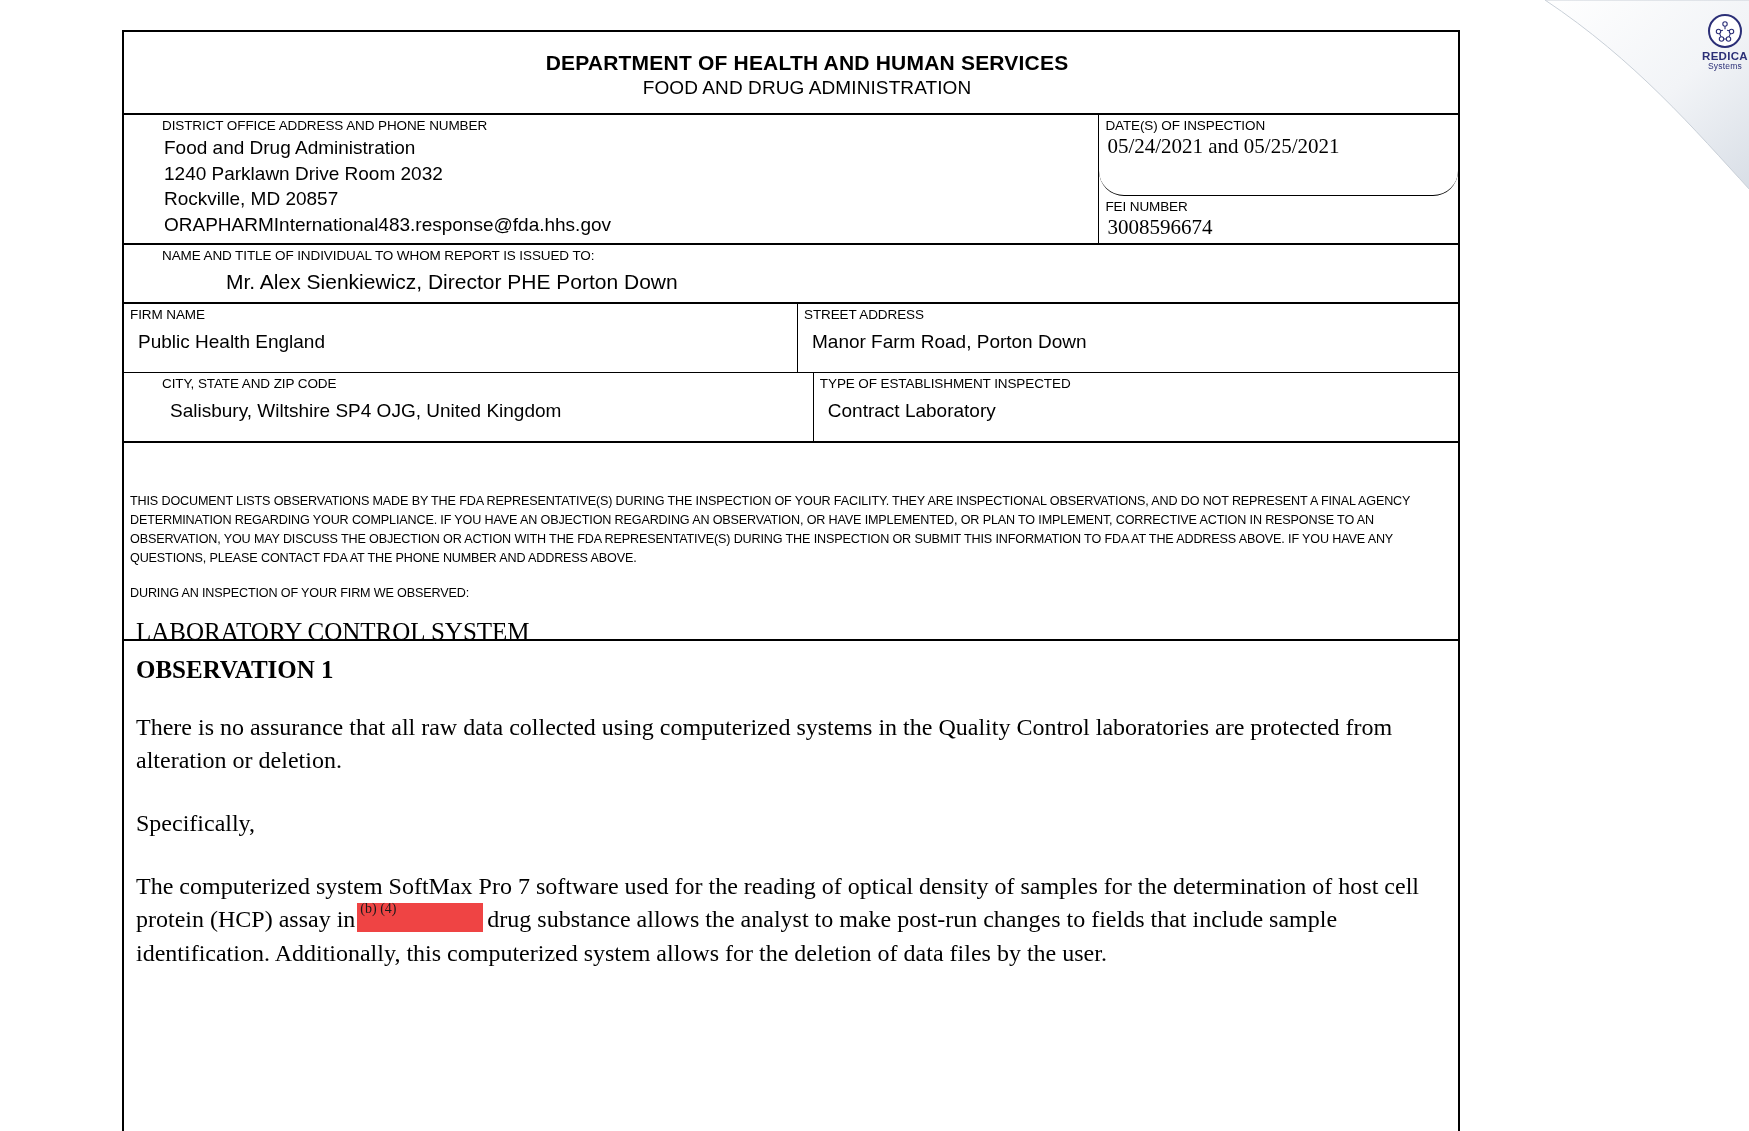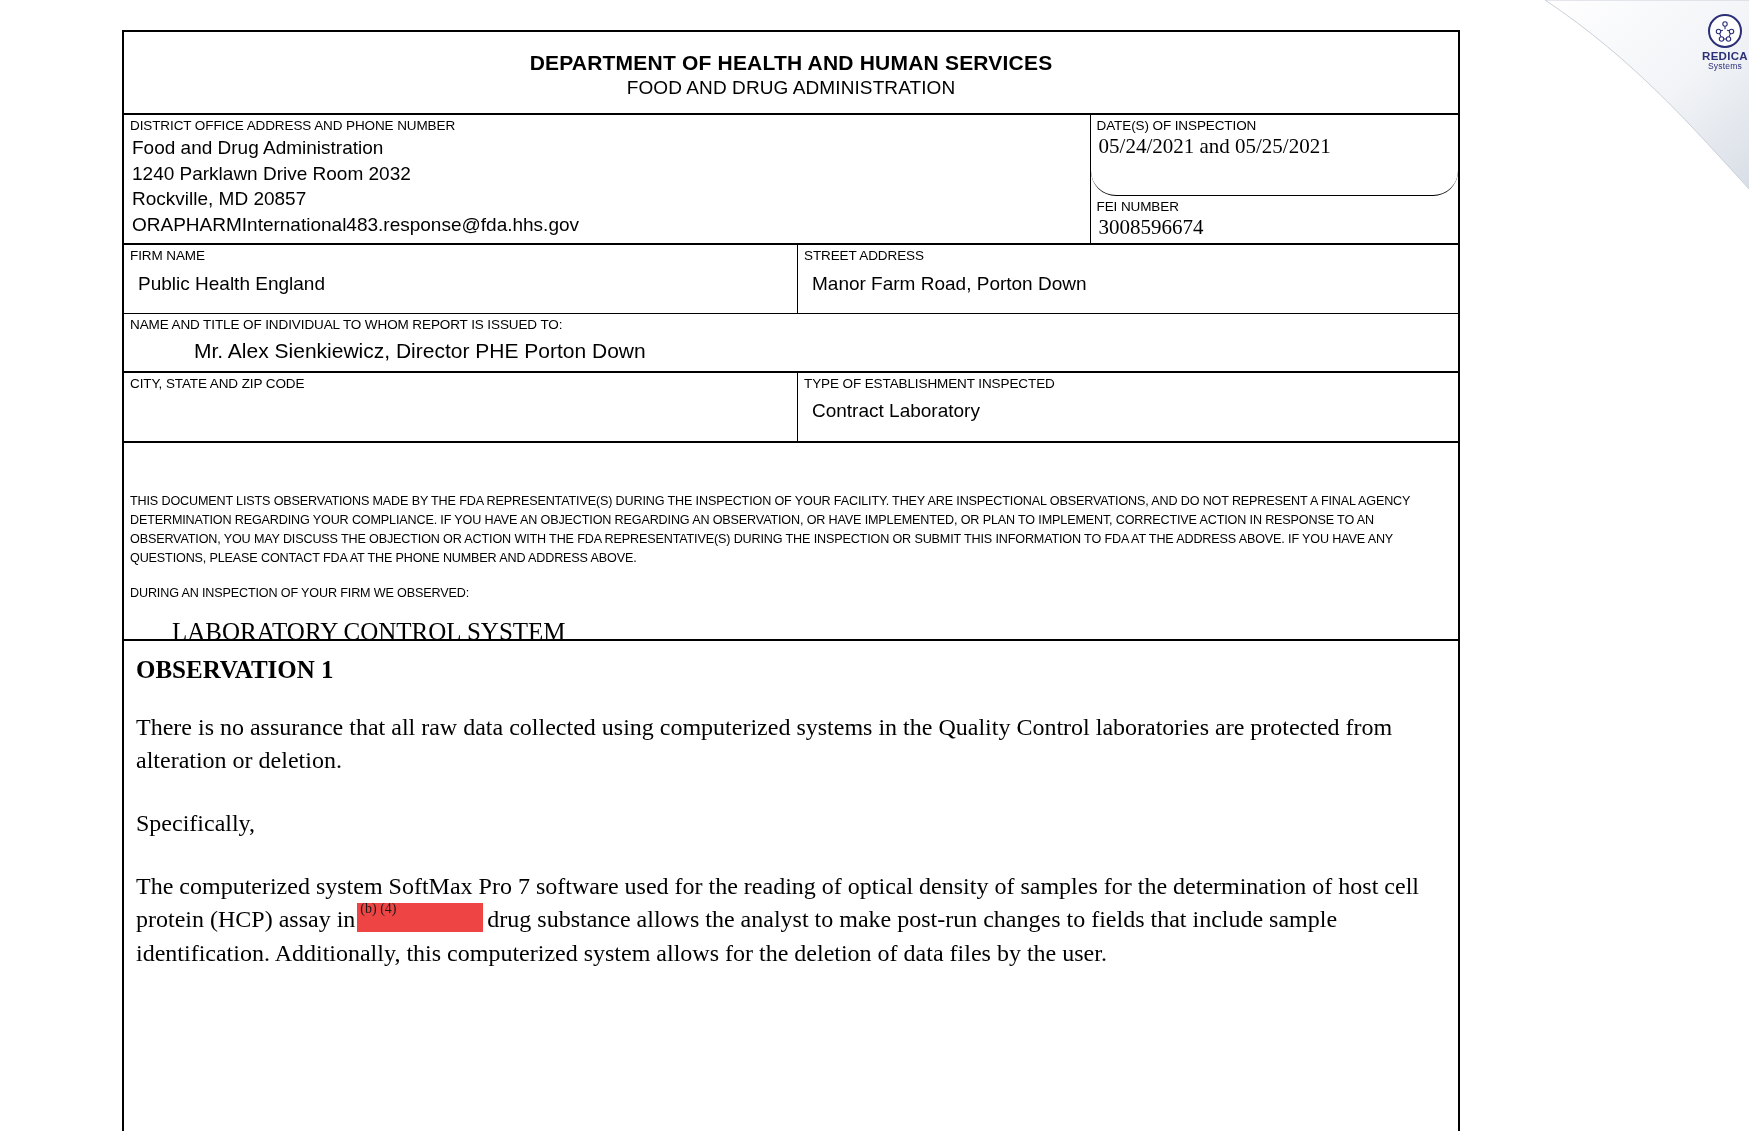--- a/index.html
+++ b/index.html
@@ -73,21 +73,21 @@
     width: 1338px;
     border: 2.5px solid #000;
     border-bottom: none;
     box-sizing: border-box;
     background: #ffffff;
   }
 
   .row { display: flex; width: 100%; box-sizing: border-box; }
   .cell { box-sizing: border-box; position: relative; }
 
-  .bb  { border-bottom: 2.5px solid #000; }
+  .bb  { border-bottom: 2.5px solid #000; padding-left: 32px; }
   .bb1 { border-bottom: 1.2px solid #000; }
   .br  { border-right: 1.2px solid #000; }
 
   .label {
     font-size: 13.5px;
     letter-spacing: -0.1px;
     line-height: 1.15;
     padding: 3px 0 0 6px;
     white-space: nowrap;
   }
@@ -257,58 +257,59 @@
           <div class="label">DATE(S) OF INSPECTION</div>
           <div class="value-serif">05/24/2021 and 05/25/2021</div>
         </div>
         <div>
           <div class="label">FEI NUMBER</div>
           <div class="value-serif">3008596674</div>
         </div>
       </div>
     </div>
 
+    <div class="row bb">
+      <div class="cell" style="width:100%;">
+        <div class="label">NAME AND TITLE OF INDIVIDUAL TO WHOM REPORT IS ISSUED TO:</div>
+        <div class="name-value">Mr. Alex Sienkiewicz, Director PHE Porton Down</div>
+      </div>
+    </div>
+
     <div class="row bb1">
       <div class="cell br" style="width:675px; height:68px;">
         <div class="label">FIRM NAME</div>
         <div class="value" style="padding-top:7px; padding-left:14px;">Public Health England</div>
       </div>
       <div class="cell" style="width:661px; height:68px;">
         <div class="label">STREET ADDRESS</div>
         <div class="value" style="padding-top:7px; padding-left:14px;">Manor Farm Road, Porton Down</div>
       </div>
     </div>
 
     <div class="row bb">
-      <div class="cell" style="width:100%;">
-        <div class="label">NAME AND TITLE OF INDIVIDUAL TO WHOM REPORT IS ISSUED TO:</div>
-        <div class="name-value">Mr. Alex Sienkiewicz, Director PHE Porton Down</div>
-      </div>
-    </div>
-
-    <div class="row bb">
       <div class="cell br" style="width:675px; height:68px;">
         <div class="label">CITY, STATE AND ZIP CODE</div>
+        <div class="value" style="padding-top:7px; padding-left:14px;">Salisbury, Wiltshire SP4 OJG, United Kingdom</div>
       </div>
       <div class="cell" style="width:661px; height:68px;">
         <div class="label">TYPE OF ESTABLISHMENT INSPECTED</div>
         <div class="value" style="padding-top:7px; padding-left:14px;">Contract Laboratory</div>
       </div>
     </div>
 
     <div class="row">
       <div class="cell legal" style="width:100%;margin-top:45px;">
         <p>THIS DOCUMENT LISTS OBSERVATIONS MADE BY THE FDA REPRESENTATIVE(S) DURING THE INSPECTION OF YOUR FACILITY.  THEY ARE INSPECTIONAL OBSERVATIONS, AND DO NOT REPRESENT A FINAL AGENCY DETERMINATION REGARDING YOUR COMPLIANCE.  IF YOU HAVE AN OBJECTION REGARDING AN OBSERVATION, OR HAVE IMPLEMENTED, OR PLAN TO IMPLEMENT, CORRECTIVE ACTION IN RESPONSE TO AN OBSERVATION, YOU MAY DISCUSS THE OBJECTION OR ACTION WITH THE FDA REPRESENTATIVE(S) DURING THE INSPECTION OR SUBMIT THIS INFORMATION TO FDA AT THE ADDRESS ABOVE.  IF YOU HAVE ANY QUESTIONS, PLEASE CONTACT FDA AT THE PHONE NUMBER AND ADDRESS ABOVE.</p>
         <div class="spacer"></div>
         <p>DURING AN INSPECTION OF YOUR FIRM WE OBSERVED:</p>
       </div>
     </div>
 
     <div class="row">
-      <div class="cell lab-system" style="width:100%;margin-left:36px;">LABORATORY CONTROL SYSTEM</div>
+      <div class="cell lab-system" style="width:100%;">LABORATORY CONTROL SYSTEM</div>
     </div>
 
   </div>
 
   <div class="obs">
     <div class="obs-title">OBSERVATION 1</div>
     <p>There is no assurance that all raw data collected using computerized systems in the Quality Control laboratories are protected from alteration or deletion.</p>
     <p>Specifically,</p>
     <p><span>The computerized system SoftMax Pro 7 software used for the reading of optical density of samples for the determination of host cell protein (HCP) assay in</span><span class="redaction"><span>(b) (4)</span></span><span>drug substance allows the analyst to make post-run changes to fields that include sample identification.  Additionally, this computerized system allows for the deletion of data files by the user.</span></p>
   </div>

